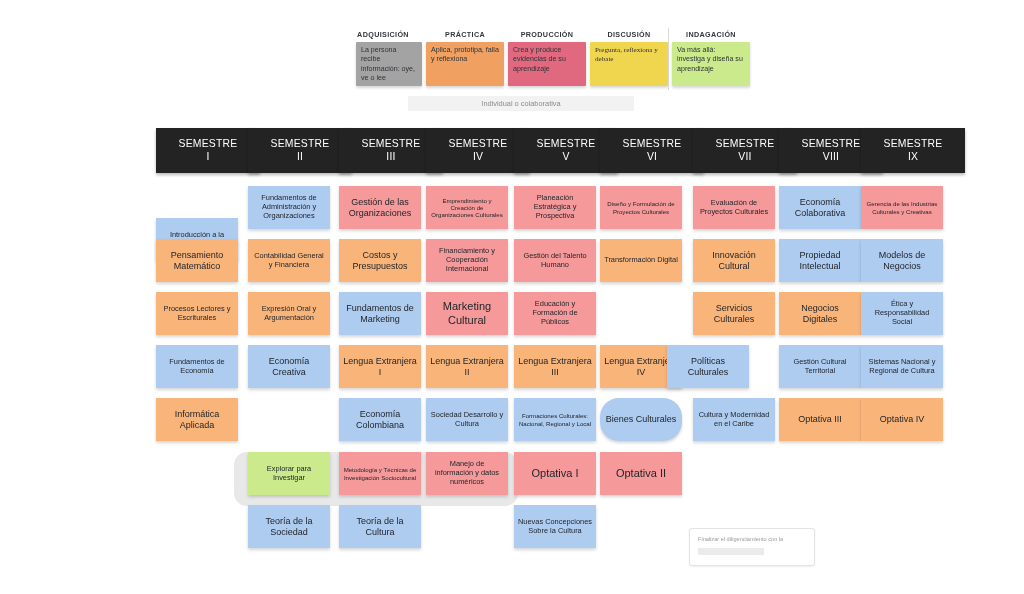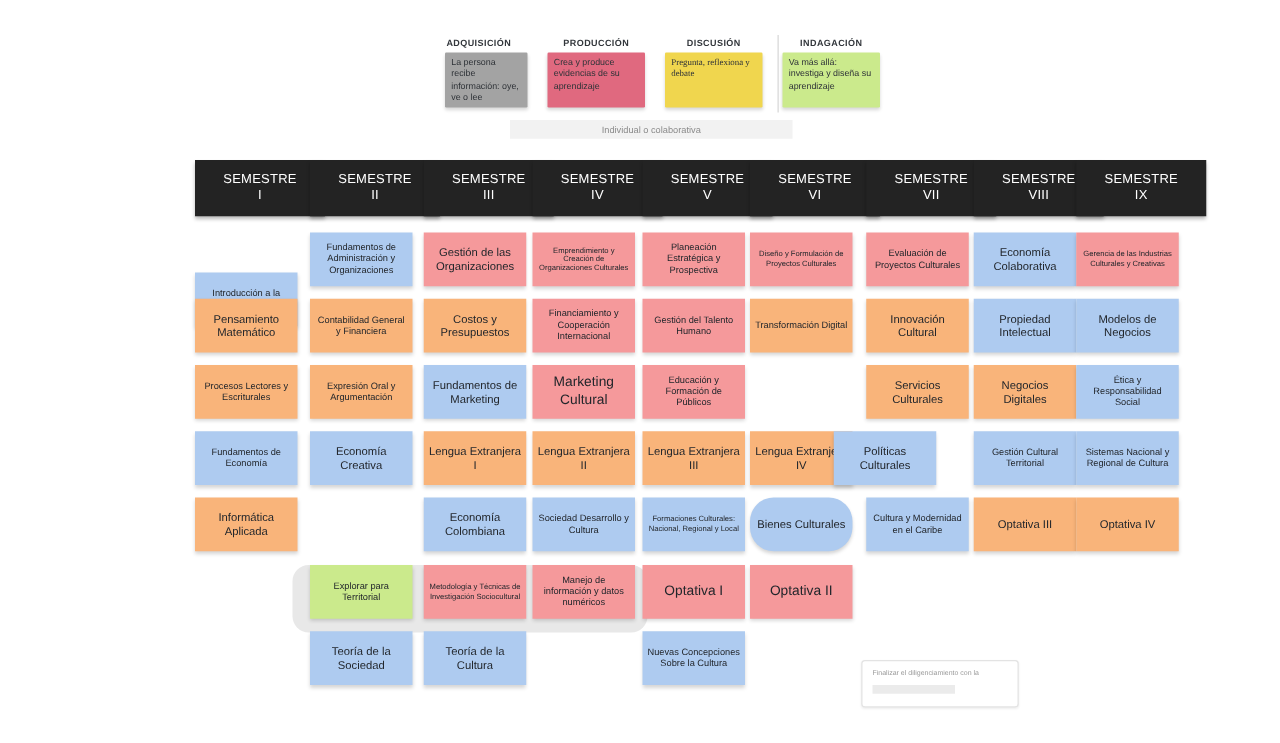--- a/index.html
+++ b/index.html
@@ -24,21 +24,21 @@
     width: 416px;
     height: 110px;
     background: #ffffff;
     border-radius: 4px;
   }
   #legend-cols {
     position: absolute;
     left: 12px;
     top: 26px;
     display: flex;
-    gap: 12px;
+    gap: 0px;
   }
   .legend-col {
     width: 78px;
     margin-right: 4px;
     position: relative;
   }
   .legend-col.sep::before {
     content: "";
     position: absolute;
     left: -4px;
@@ -165,20 +165,24 @@
 </head>
 <body>
 
 <div id="legend-panel">
   <div id="legend-cols">
       <div class="legend-col">
         <div class="legend-title">ADQUISICIÓN</div>
         <div class="legend-card" style="background: #a3a3a3; margin-left: 12px;">La persona recibe información: oye, ve o lee</div>
       </div>
       <div class="legend-col">
+        <div class="legend-title">PRÁCTICA</div>
+        <div class="legend-card" style="background: rgb(240, 160, 96);">Aplica, prototipa, falla y reflexiona</div>
+      </div>
+      <div class="legend-col">
         <div class="legend-title">PRODUCCIÓN</div>
         <div class="legend-card" style="background: rgb(224, 105, 127);">Crea y produce evidencias de su aprendizaje</div>
       </div>
       <div class="legend-col">
         <div class="legend-title">DISCUSIÓN</div>
         <div class="legend-card" style="background: rgb(240, 214, 78); font-family: Liberation Serif, serif;">Pregunta, reflexiona y debate</div>
       </div>
       <div class="legend-col sep">
         <div class="legend-title">INDAGACIÓN</div>
         <div class="legend-card" style="background: rgb(203, 234, 140);">Va más allá: investiga y diseña su aprendizaje</div>
@@ -199,21 +203,21 @@
     <div class="course fs-sm" style="left: 156px; top: 217px; background: rgb(174, 203, 240);">Fundamentos de Economía</div>
     <div class="course fs-md" style="left: 156px; top: 270px; background: rgb(249, 180, 122);">Informática Aplicada</div>
     <div class="sem-header" style="left: 248px; top: 0px;">
       <span>SEMESTRE</span>
       <span>II</span>
     </div>
     <div class="course fs-sm" style="left: 248px; top: 58px; background: rgb(174, 203, 240);">Fundamentos de Administración y Organizaciones</div>
     <div class="course fs-sm" style="left: 248px; top: 111px; background: rgb(249, 180, 122);">Contabilidad General y Financiera</div>
     <div class="course fs-sm" style="left: 248px; top: 164px; background: rgb(249, 180, 122);">Expresión Oral y Argumentación</div>
     <div class="course fs-md" style="left: 248px; top: 217px; background: rgb(174, 203, 240);">Economía Creativa</div>
-    <div class="course fs-sm" style="left: 248px; top: 324px; background: rgb(203, 234, 140);">Explorar para Territorial</div>
+    <div class="course fs-sm" style="left: 248px; top: 324px; background: rgb(203, 234, 140);">Explorar para Investigar</div>
     <div class="course fs-md" style="left: 248px; top: 377px; background: rgb(174, 203, 240);">Teoría de la Sociedad</div>
     <div class="sem-header" style="left: 339px; top: 0px;">
       <span>SEMESTRE</span>
       <span>III</span>
     </div>
     <div class="course fs-md" style="left: 339px; top: 58px; background: rgb(245, 153, 155);">Gestión de las Organizaciones</div>
     <div class="course fs-md" style="left: 339px; top: 111px; background: rgb(249, 180, 122);">Costos y Presupuestos</div>
     <div class="course fs-md" style="left: 339px; top: 164px; background: rgb(174, 203, 240);">Fundamentos de Marketing</div>
     <div class="course fs-md" style="left: 339px; top: 217px; background: rgb(249, 180, 122);">Lengua Extranjera I</div>
     <div class="course fs-md" style="left: 339px; top: 270px; background: rgb(174, 203, 240);">Economía Colombiana</div>

